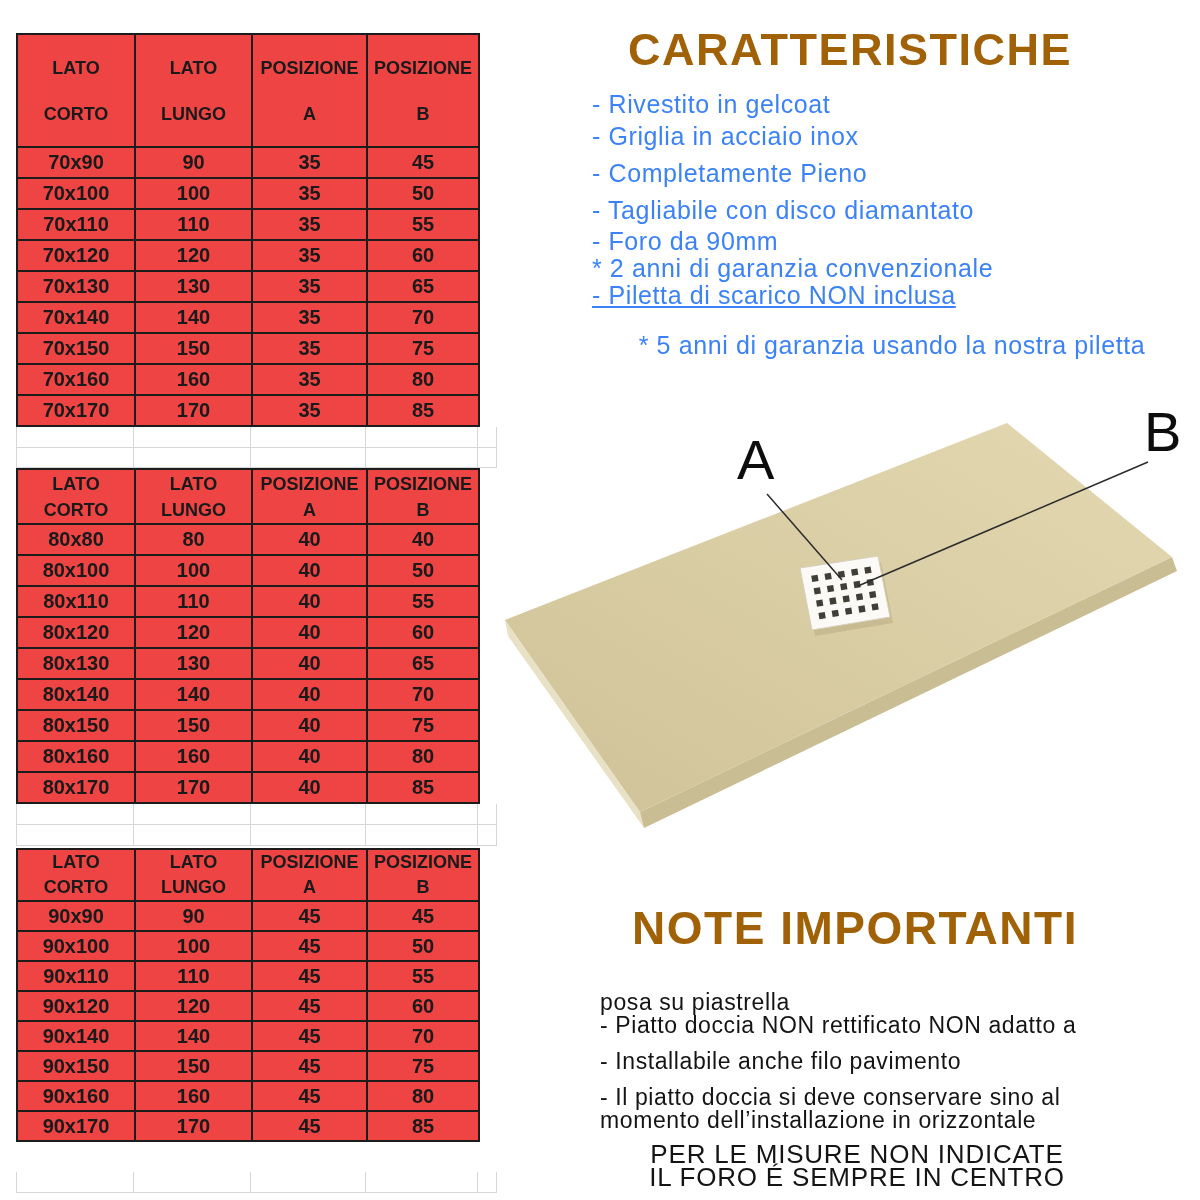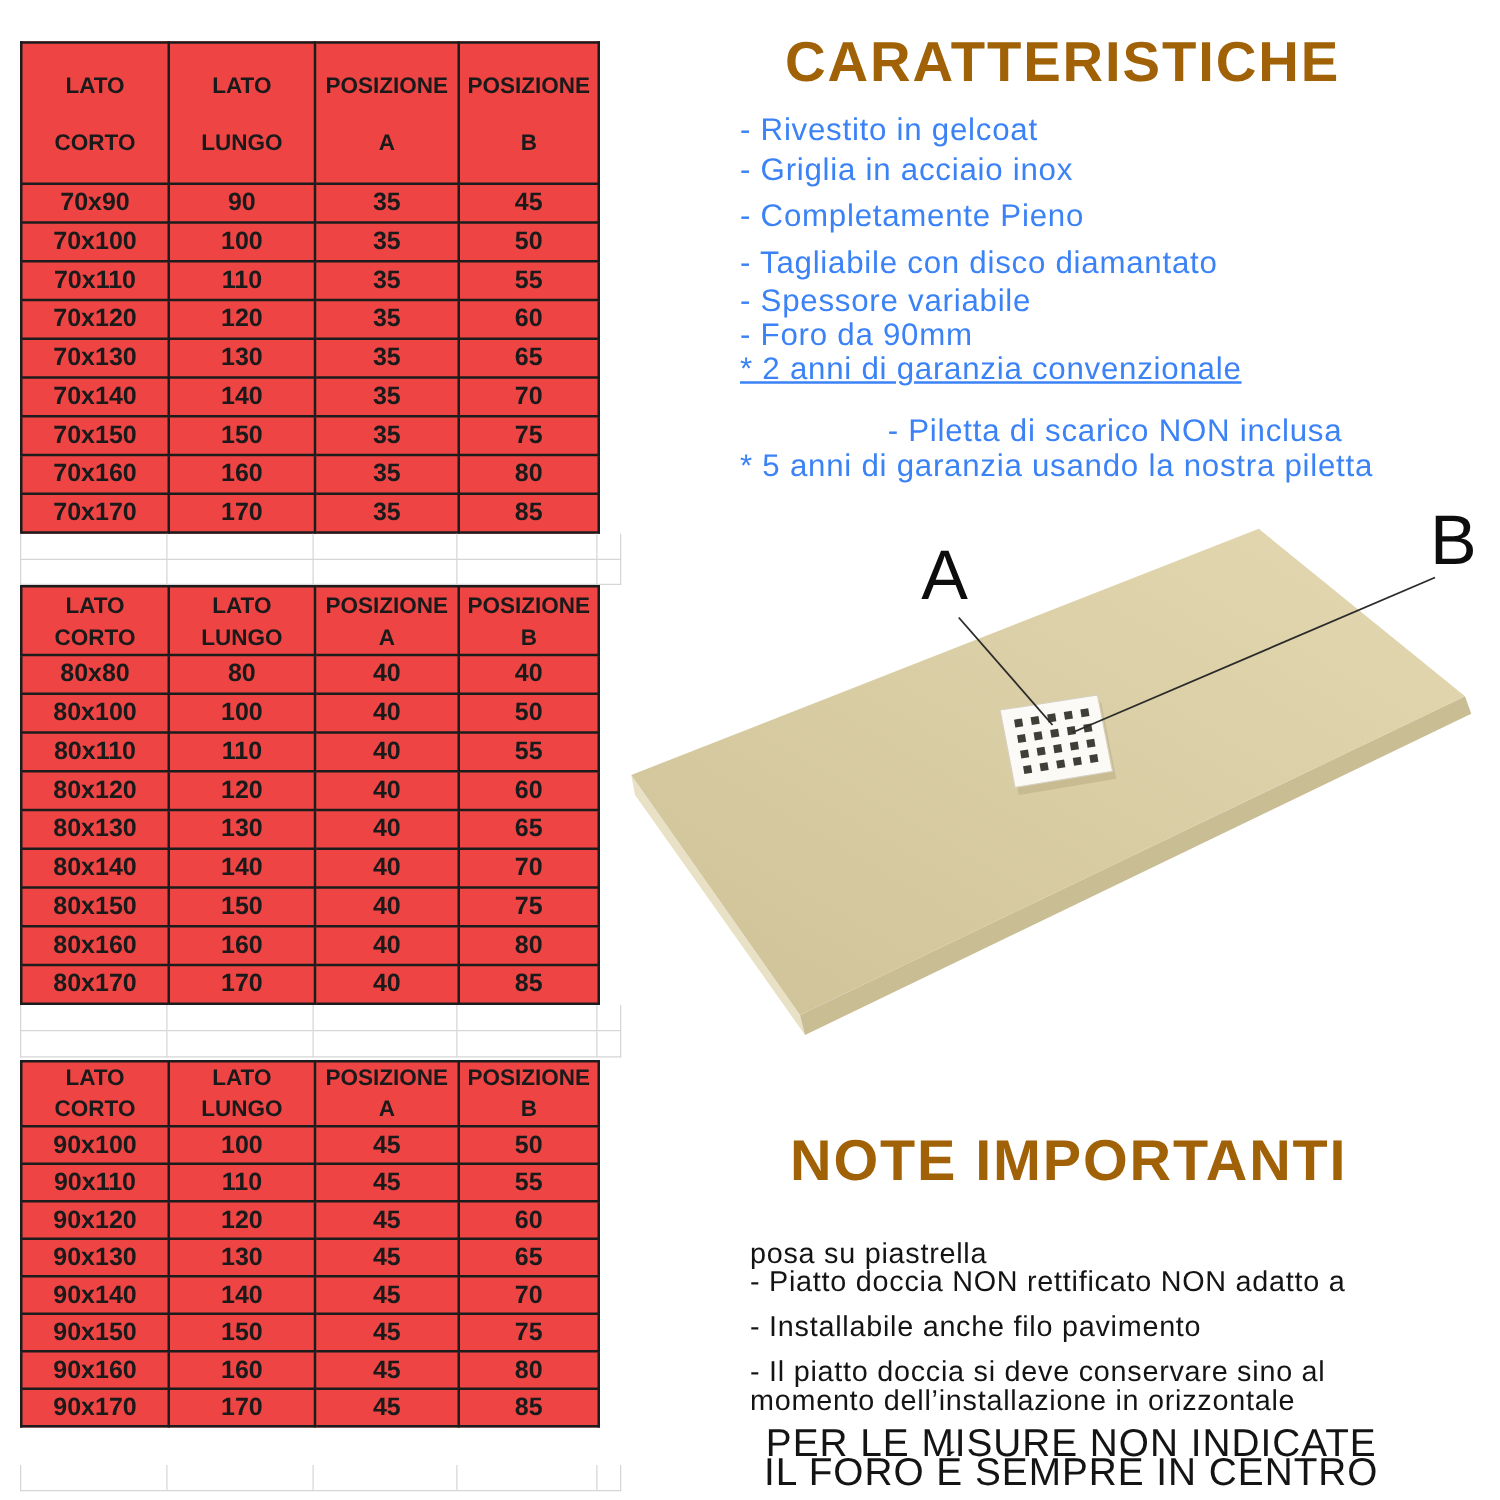--- a/index.html
+++ b/index.html
@@ -57,21 +57,21 @@
   #note-list{
     position:absolute;left:600px;top:991px;width:600px;
     font-size:23px;letter-spacing:0.6px;line-height:23px;color:#141414;
   }
   #note-list .n-item{margin-top:13px;}
   #note-list .n-item:first-child{margin-top:0;}
   #note-list .n-line{white-space:nowrap;}
 
   #note-footer{
     position:absolute;left:560px;top:1143px;width:594px;text-align:center;
-    font-size:31px;letter-spacing:0.8px;line-height:23px;color:#141414;
+    font-size:26px;letter-spacing:0.8px;line-height:23px;color:#141414;
   }
   #note-footer .f-line{white-space:nowrap;}
 
   
   #tray-svg{position:absolute;left:490px;top:400px;}
   .tray-label{
     position:absolute;font-size:56px;font-weight:400;color:#0d0d0d;line-height:1;
   }
   #label-a{left:737px;top:432px;}
   #label-b{left:1144px;top:404px;}
@@ -301,42 +301,42 @@
           <div>A</div>
         </th>
         <th>
           <div>POSIZIONE</div>
           <div>B</div>
         </th>
       </tr>
     </thead>
   <tbody>
       <tr>
+        <td>90x90</td>
+        <td>90</td>
+        <td>45</td>
+        <td>45</td>
+      </tr>
+      <tr>
         <td>90x100</td>
         <td>100</td>
         <td>45</td>
         <td>50</td>
       </tr>
       <tr>
         <td>90x110</td>
         <td>110</td>
         <td>45</td>
         <td>55</td>
       </tr>
       <tr>
         <td>90x120</td>
         <td>120</td>
         <td>45</td>
         <td>60</td>
-      </tr>
-      <tr>
-        <td>90x130</td>
-        <td>130</td>
-        <td>45</td>
-        <td>65</td>
       </tr>
       <tr>
         <td>90x140</td>
         <td>140</td>
         <td>45</td>
         <td>70</td>
       </tr>
       <tr>
         <td>90x150</td>
         <td>150</td>
@@ -366,21 +366,20 @@
     <div></div>
   </div>
 
 <div id="caratteristiche-title" class="big-title">CARATTERISTICHE</div>
 
 <div id="caratteristiche-list">
   <div class="c-item">- Rivestito in gelcoat</div>
   <div class="c-item">- Griglia in acciaio inox</div>
   <div class="c-item">- Completamente Pieno</div>
   <div class="c-item">- Tagliabile con disco diamantato</div>
-  <div class="c-item">- Spessore variabile</div>
   <div class="c-item">- Foro da 90mm</div>
   <div class="c-item">* 2 anni di garanzia convenzionale</div>
   <div class="c-item">- Piletta di scarico NON inclusa</div>
   <div class="c-item">* 5 anni di garanzia usando la nostra piletta</div>
 </div>
 
 <svg id="tray-svg" width="710" height="440" viewBox="0 0 710 440">
   <defs>
     <linearGradient id="trayGrad" x1="1" y1="0" x2="0" y2="1">
       <stop offset="0" stop-color="#e3d8b1"></stop>

